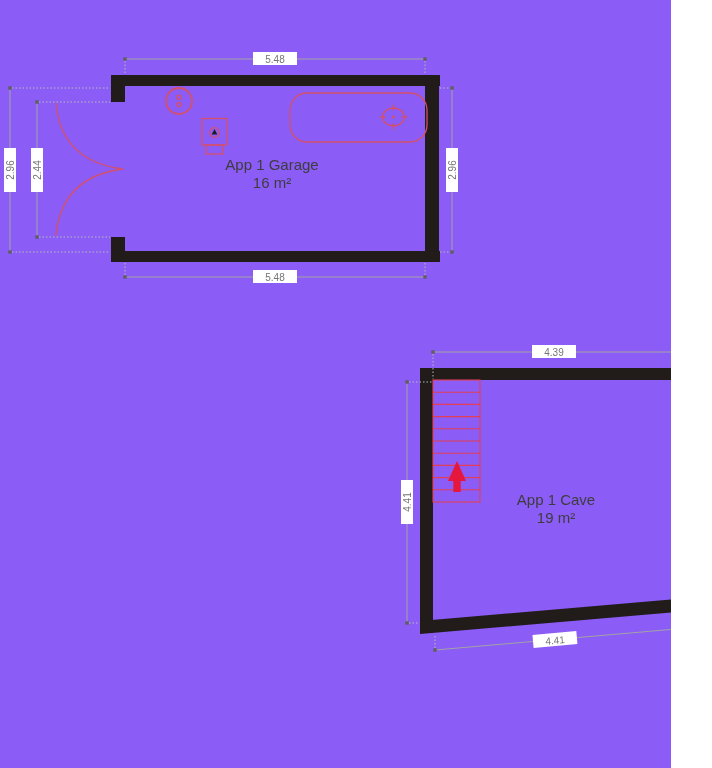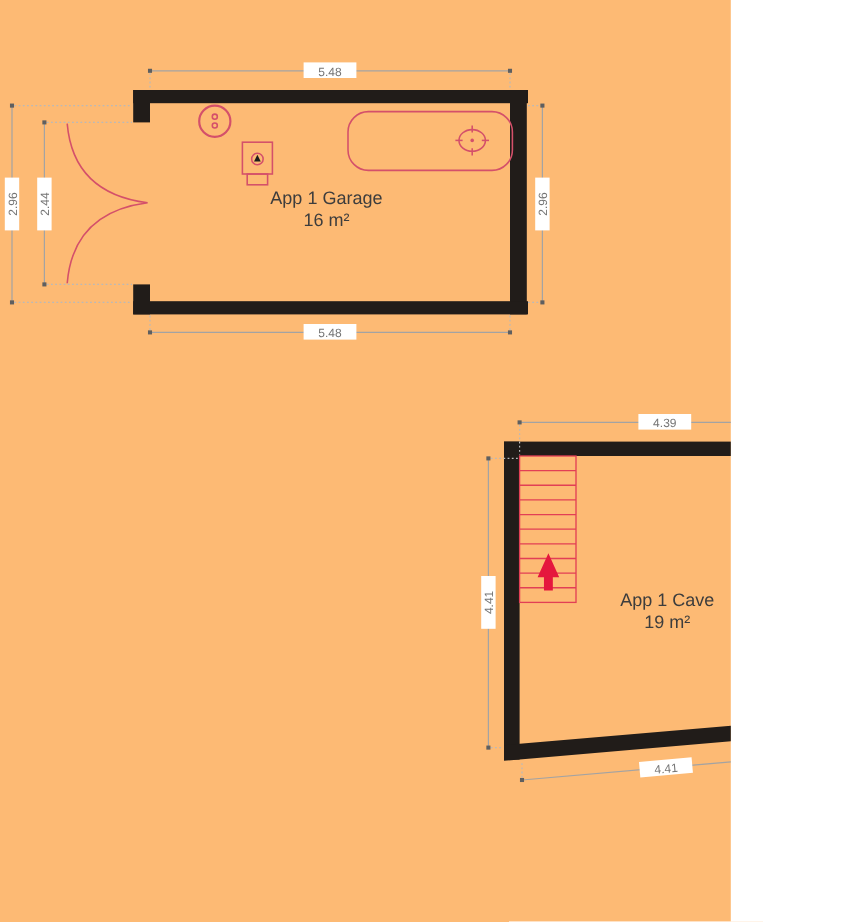--- a/index.html
+++ b/index.html
@@ -1,16 +1,16 @@
 <!DOCTYPE html>
 <html><head>
 <meta charset="utf-8">
 <style>
   html,body{margin:0;padding:0;background:#ffffff;}
-  .canvas{position:relative;width:609px;height:768px;background:#fdba74;overflow:hidden;
+  .canvas{position:relative;width:671px;height:768px;background:#8b5cf6;overflow:hidden;
           font-family:"Liberation Sans", sans-serif;}
   svg{display:block;}
   .wall{fill:#211c19;stroke:none;}
   .dimline{stroke:#a3a3a3;stroke-width:1;fill:none;}
   .extline{stroke:#b9b9b9;stroke-width:1;fill:none;stroke-dasharray:1.5 2;}
   .dimmark{fill:#5f5f5f;}
   .dimtext{font-size:10px;fill:#757575;}
   .labeltext{font-size:15px;fill:#3d3d3d;}
   .fixture{stroke:#d4506a;stroke-width:1.3;fill:none;}
   .fixture-fill{fill:#d4506a;stroke:none;}

